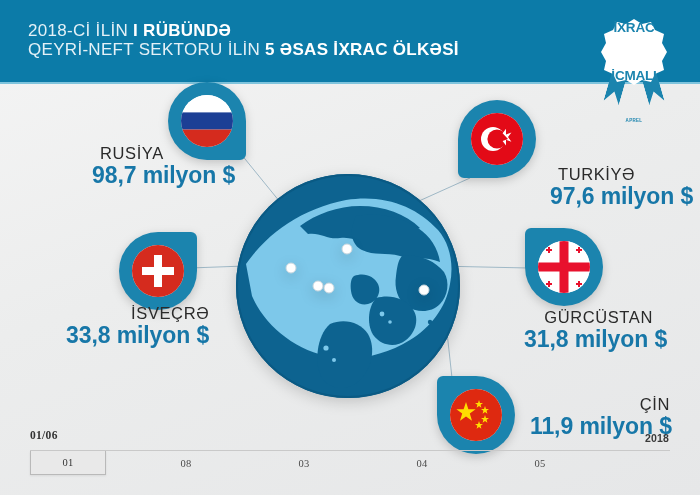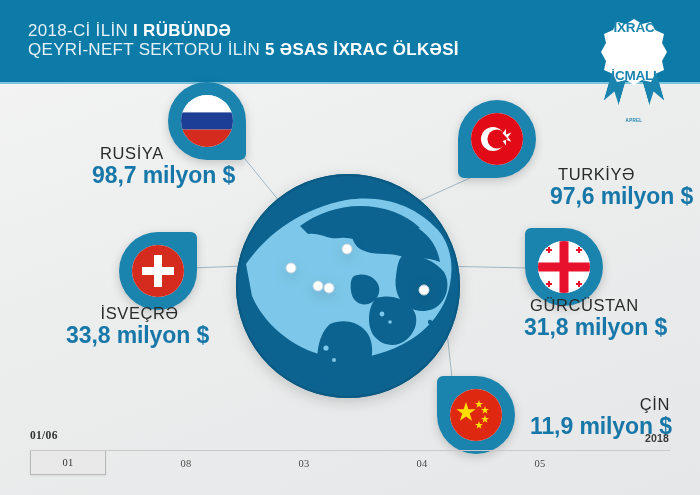--- a/index.html
+++ b/index.html
@@ -108,23 +108,23 @@
   }
   .country .value {
     font-size: 23px; font-weight: 700; color: #1777a8;
     letter-spacing: -.1px; line-height: 25px;
   }
 
   #lbl-russia      { left: 92px;  top: 143px; text-align: left; }
   #lbl-russia .name { margin-left: 8px; }
   #lbl-turkey      { left: 511px; top: 164px; text-align: left; margin-left: 39px; }
   #lbl-turkey .name { margin-left: 8px; }
-  #lbl-switzerland { left: 66px;  top: 303px; text-align: center; }
+  #lbl-switzerland { left: 66px;  top: 303px; text-align: right; }
   #lbl-switzerland .name { margin-left: 4px; }
-  #lbl-georgia     { left: 524px; top: 295px; text-align: left; }
+  #lbl-georgia     { left: 524px; top: 307px; text-align: center; }
   #lbl-georgia .name { margin-left: 6px; }
   #lbl-china       { left: 530px; top: 394px; text-align: right; width: 140px; }
 
   #year-note {
     position: absolute; left: 645px; top: 432px;
     font-size: 10.5px; font-weight: 700; color: #3a3a3a;
     letter-spacing: .2px;
   }
 
   

